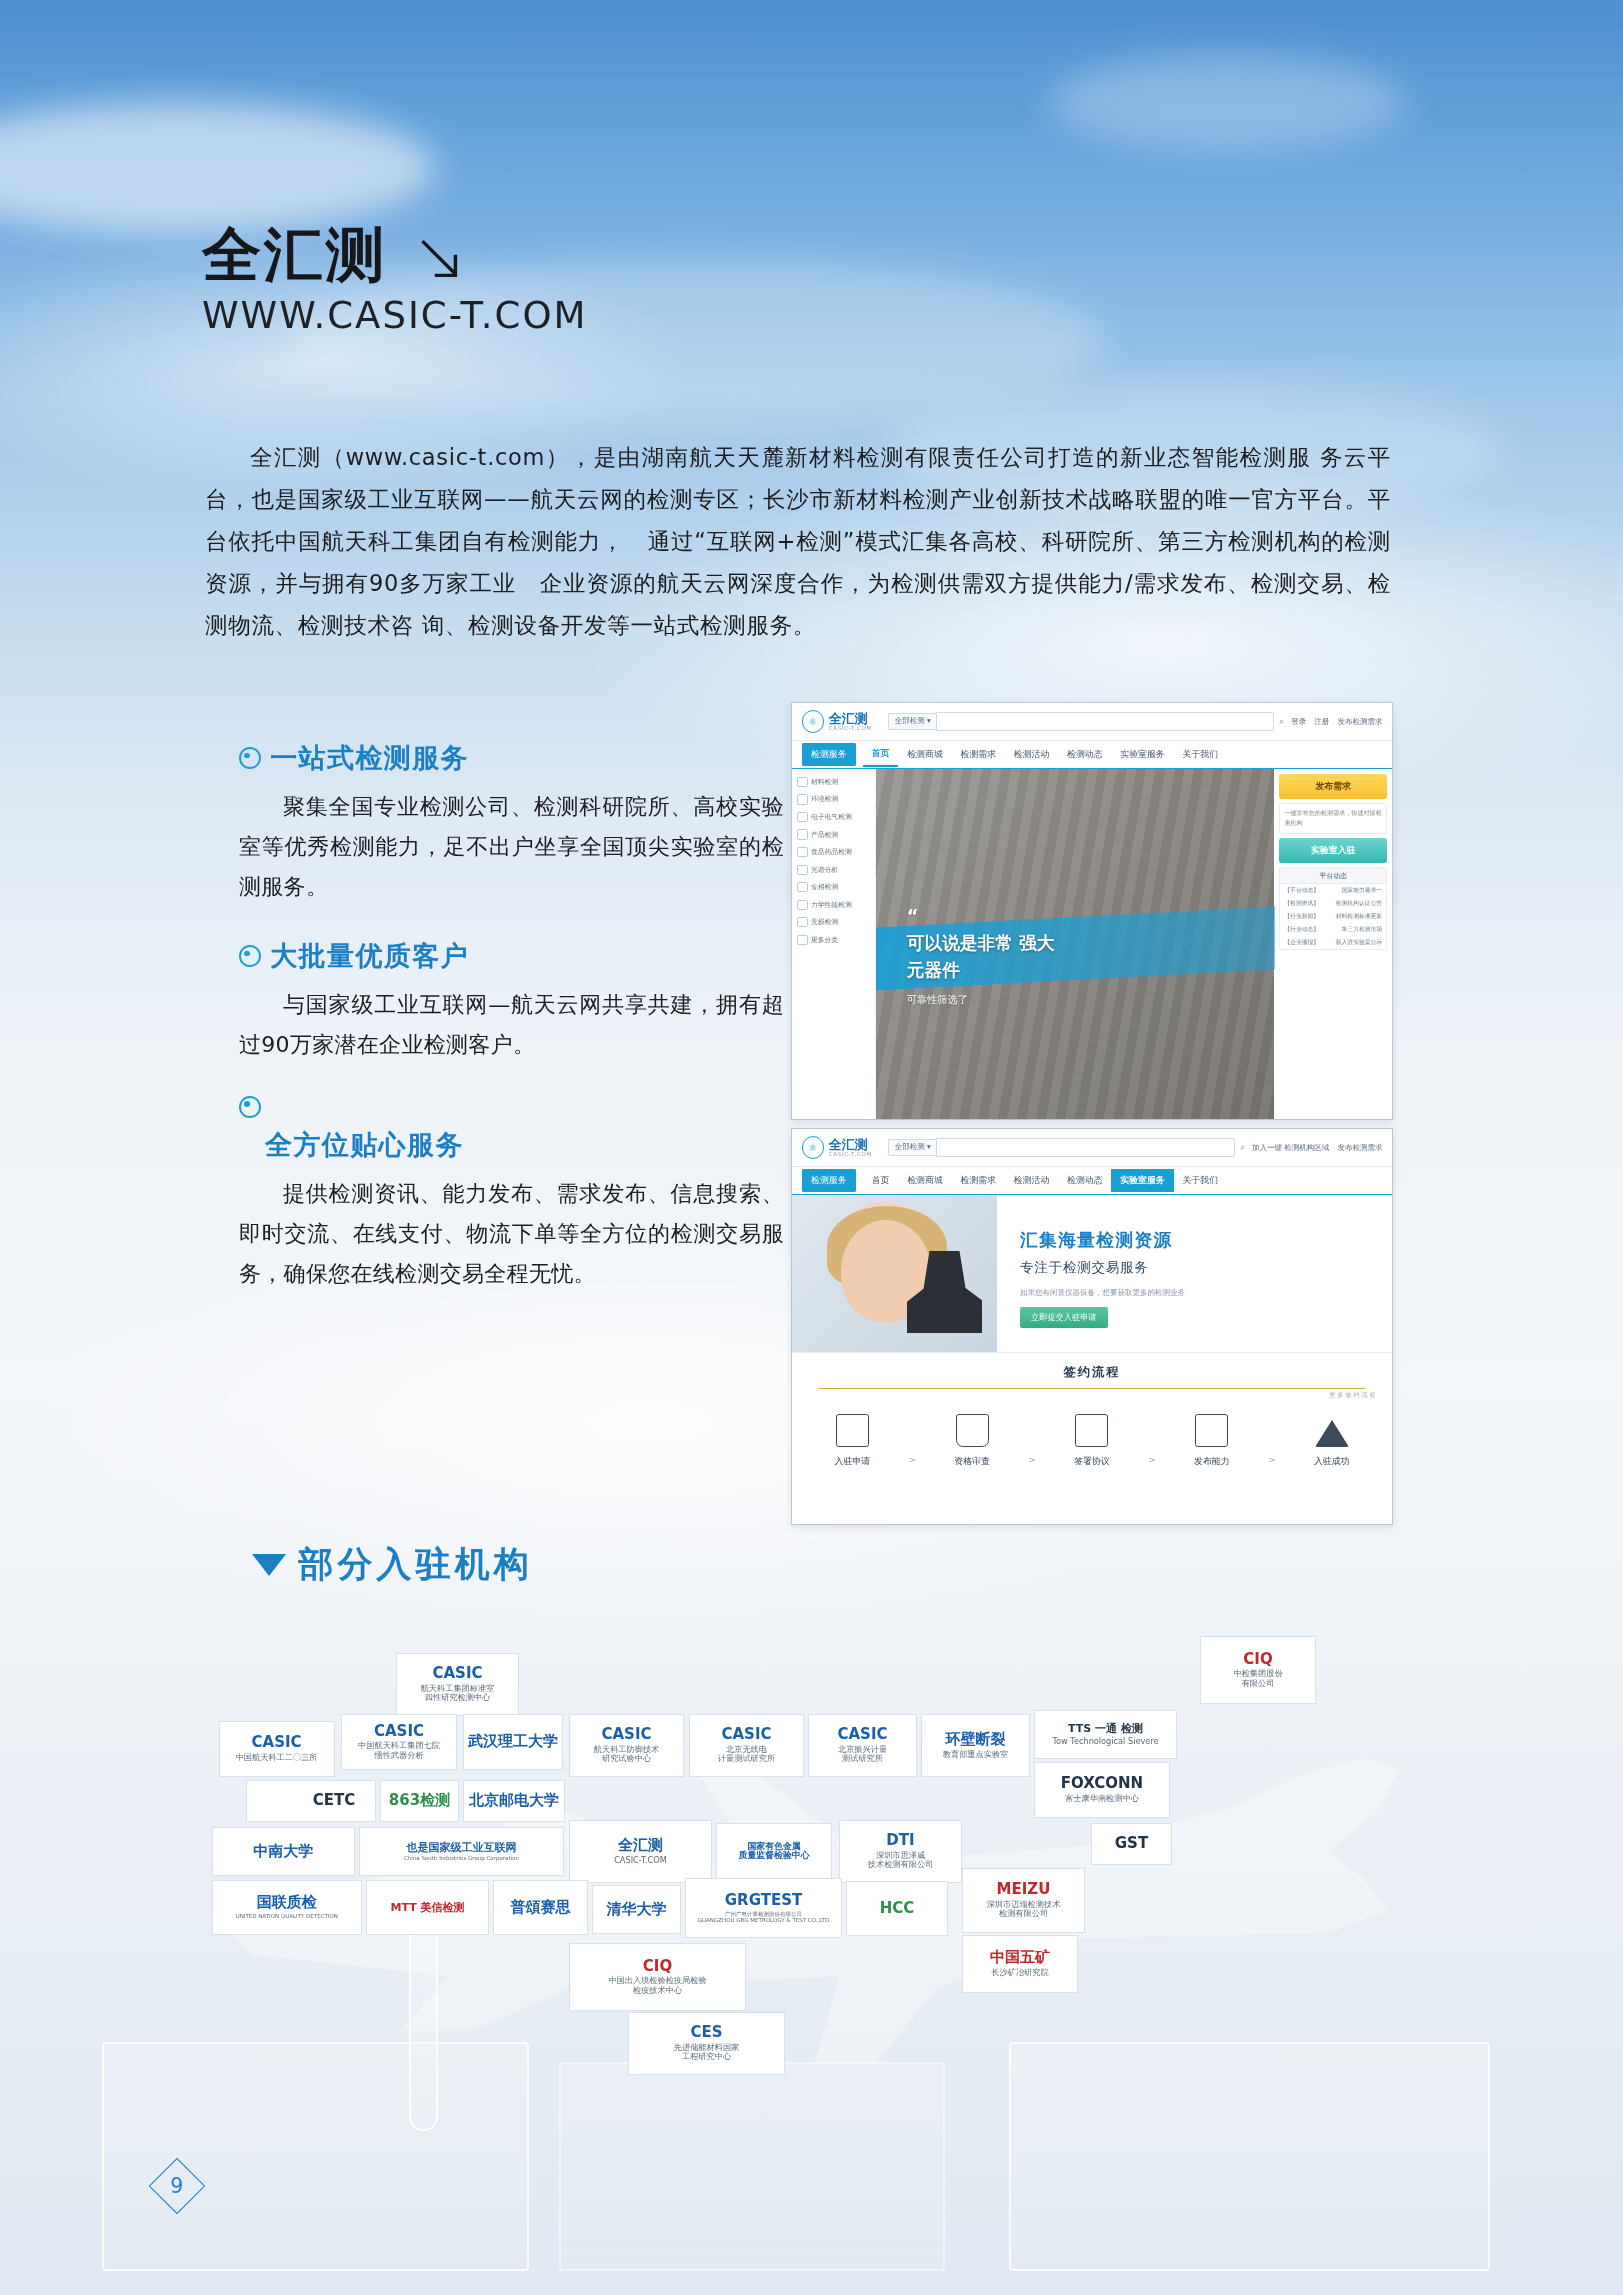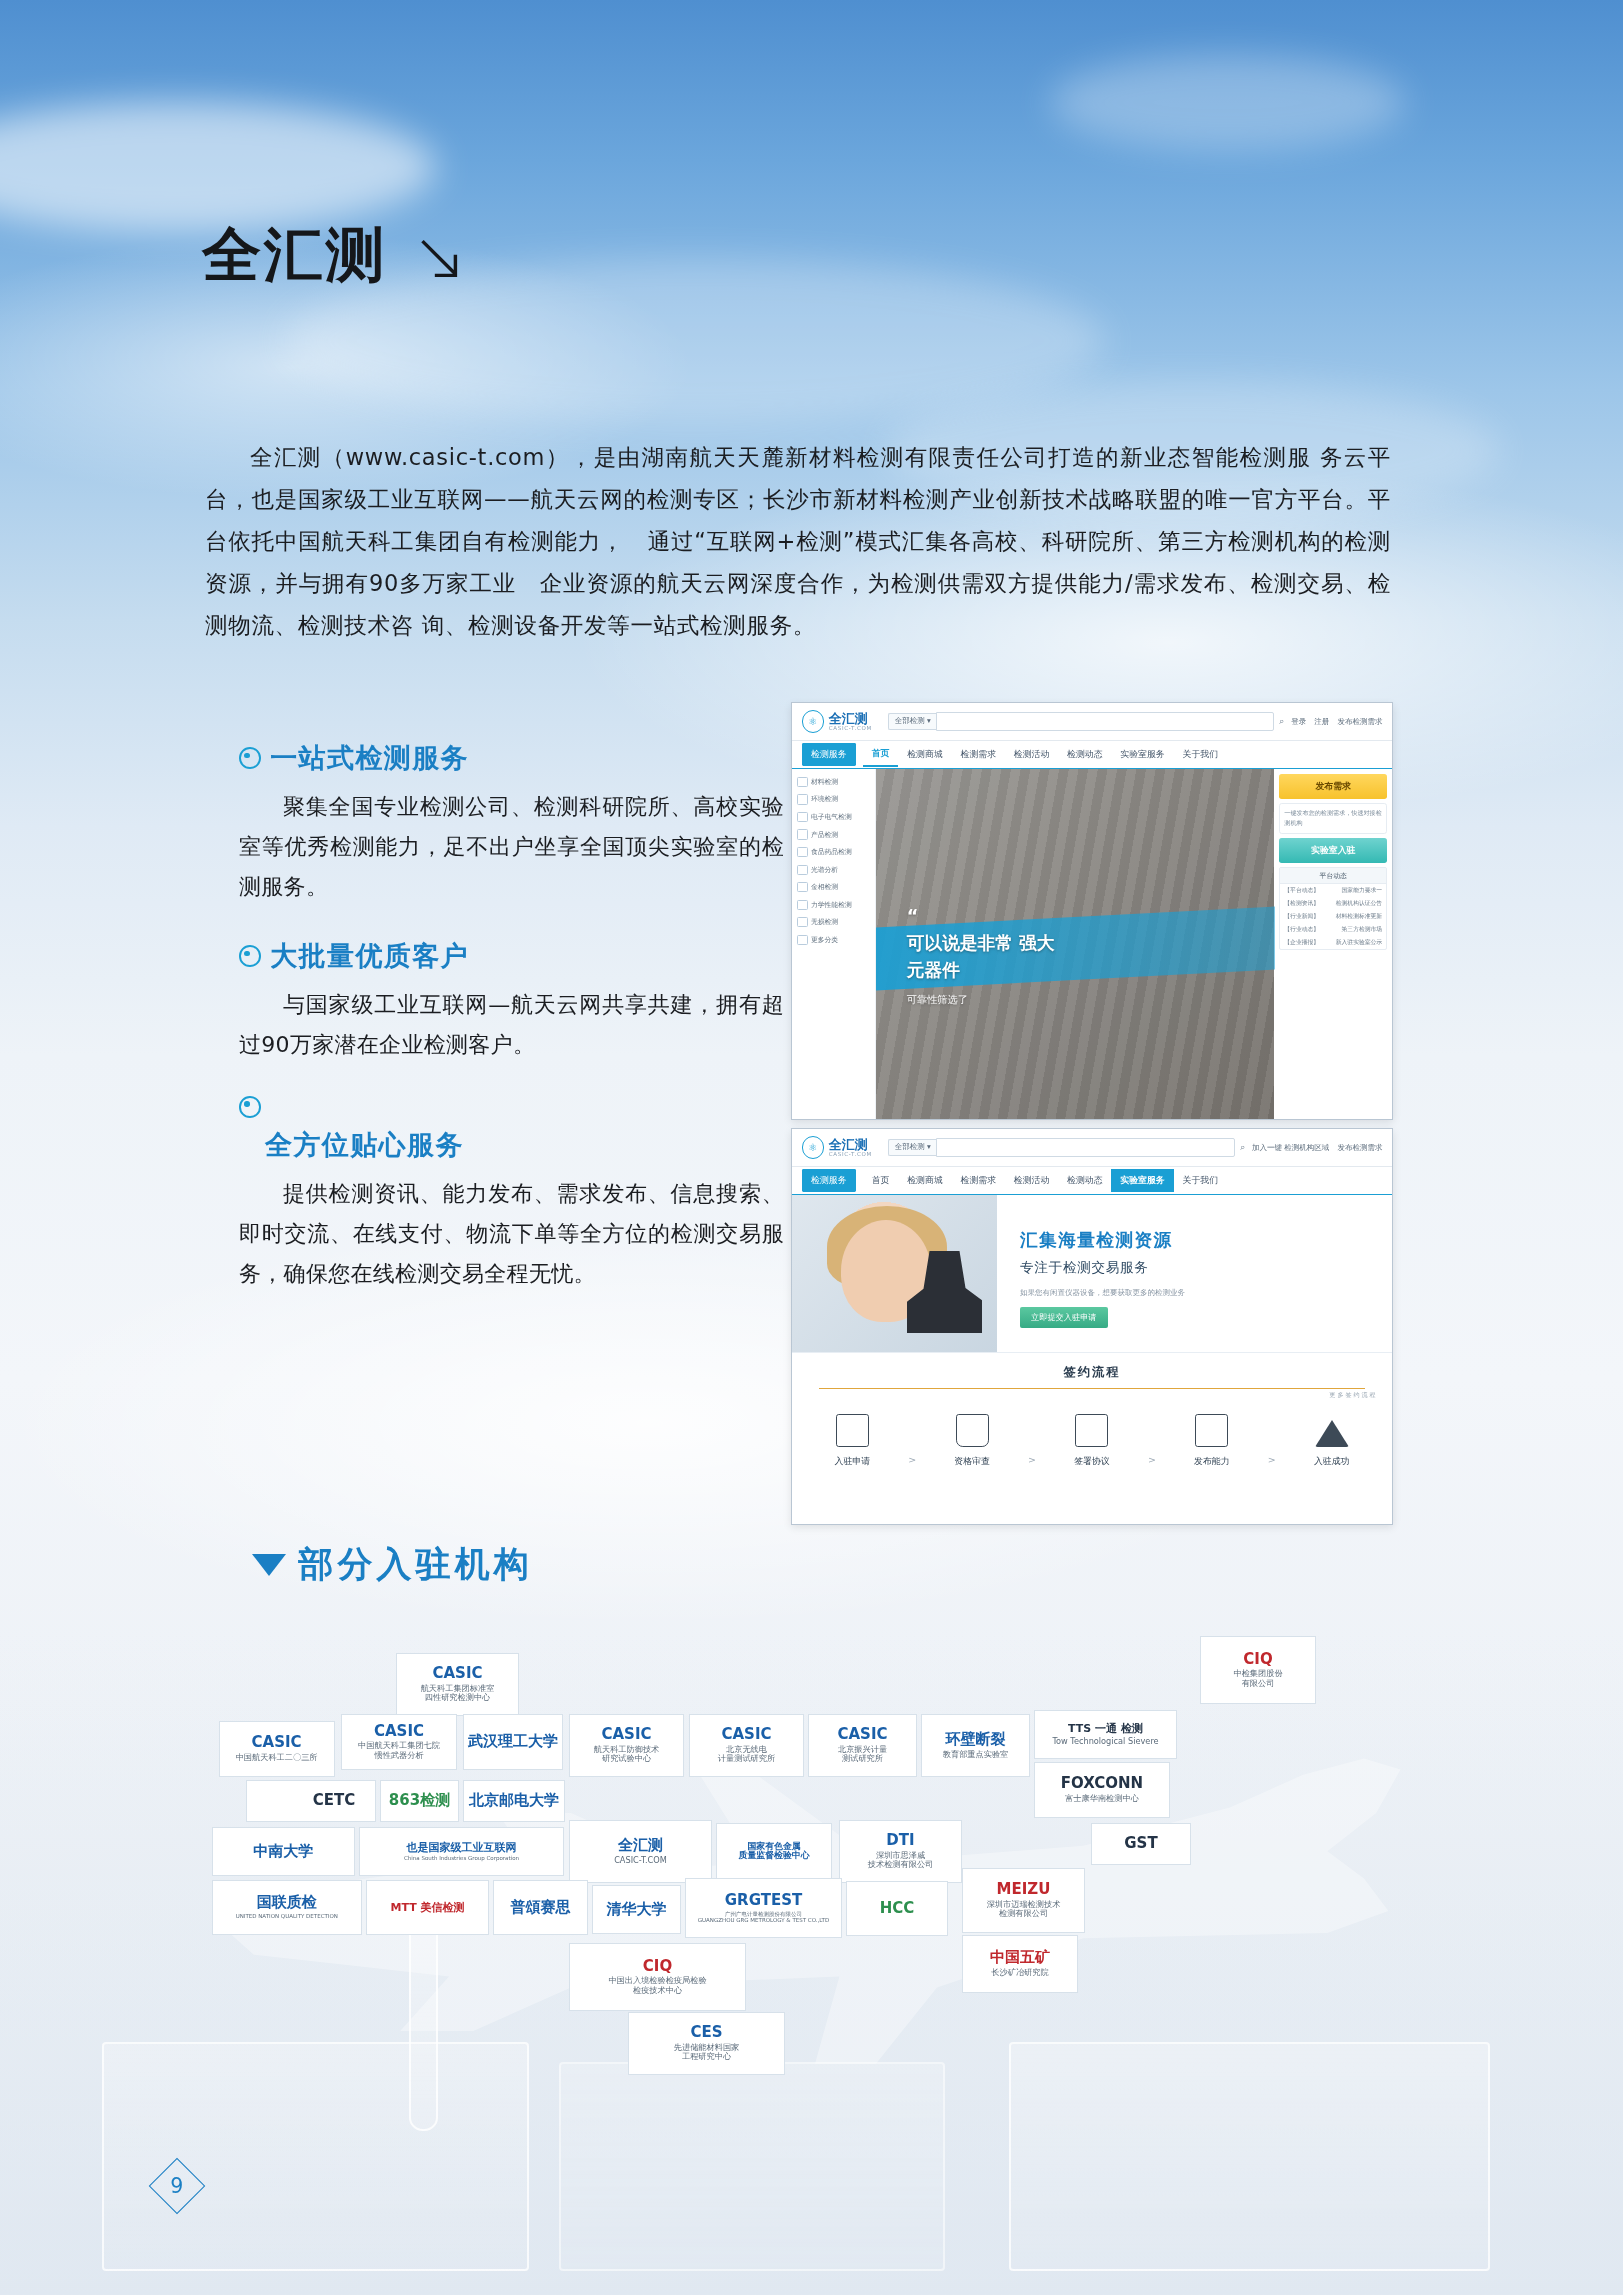--- a/index.html
+++ b/index.html
@@ -219,20 +219,21 @@
     <div class="tube"></div>
     <div class="tube-cap"></div>
   </div>
 
   <div class="logo-wrap">
     <div class="logo-cn">全汇测</div>
     <svg class="logo-arrow" viewBox="0 0 70 70">
       <path d="M8 6 L56 54" stroke="#15171a" stroke-width="5" fill="none"></path>
       <path d="M56 26 L56 56 L26 56" stroke="#15171a" stroke-width="5" fill="none"></path>
     </svg>
+    <div class="logo-url">WWW.CASIC-T.COM</div>
   </div>
 
   <div class="intro">全汇测（www.casic-t.com），是由湖南航天天麓新材料检测有限责任公司打造的新业态智能检测服 务云平台，也是国家级工业互联网——航天云网的检测专区；长沙市新材料检测产业创新技术战略联盟的唯一官方平台。平台依托中国航天科工集团自有检测能力，　通过“互联网+检测”模式汇集各高校、科研院所、第三方检测机构的检测资源，并与拥有90多万家工业　企业资源的航天云网深度合作，为检测供需双方提供能力/需求发布、检测交易、检测物流、检测技术咨 询、检测设备开发等一站式检测服务。</div>
 
   <div class="features">
 
     <div class="feat">
       <div class="feat-head">
         <span class="bullet"></span>
         <span class="feat-title">一站式检测服务</span>
@@ -535,21 +536,21 @@
         </div>
         <div class="logo-cell" style="left: 511px; top: 228px; width: 116px; height: 56px;">
           <div class="lc-main" style="font-size: 8.9px; white-space: pre-line;">国家有色金属
 质量监督检验中心</div>
         </div>
         <div class="logo-cell" style="left: 634px; top: 225px; width: 123px; height: 63px;">
           <div class="lc-main" style="font-size: 15px; white-space: pre-line;">DTI</div>
           <div class="lc-sub" style="white-space: pre-line; font-size: 8.2px;">深圳市思泽威
 技术检测有限公司</div>
         </div>
-        <div class="logo-cell" style="left: 886px; top: 228px; width: 100px; height: 42px;">
+        <div class="logo-cell" style="left: 886px; top: 228px; width: 81px; height: 42px;">
           <div class="lc-main lc-dark" style="font-size: 15px; white-space: pre-line;">GST</div>
         </div>
         <div class="logo-cell" style="left: 6.8px; top: 285px; width: 150px; height: 55px;">
           <div class="lc-main" style="font-size: 15px; white-space: pre-line;">国联质检</div>
           <div class="lc-sub" style="white-space: pre-line; font-size: 5.5px;">UNITED NATION QUALITY DETECTION</div>
         </div>
         <div class="logo-cell" style="left: 161px; top: 285px; width: 123px; height: 55px;">
           <div class="lc-main lc-red" style="font-size: 11px; white-space: pre-line;">MTT 美信检测</div>
         </div>
         <div class="logo-cell" style="left: 288px; top: 285px; width: 95px; height: 55px; font-family: Liberation Serif, serif;">

